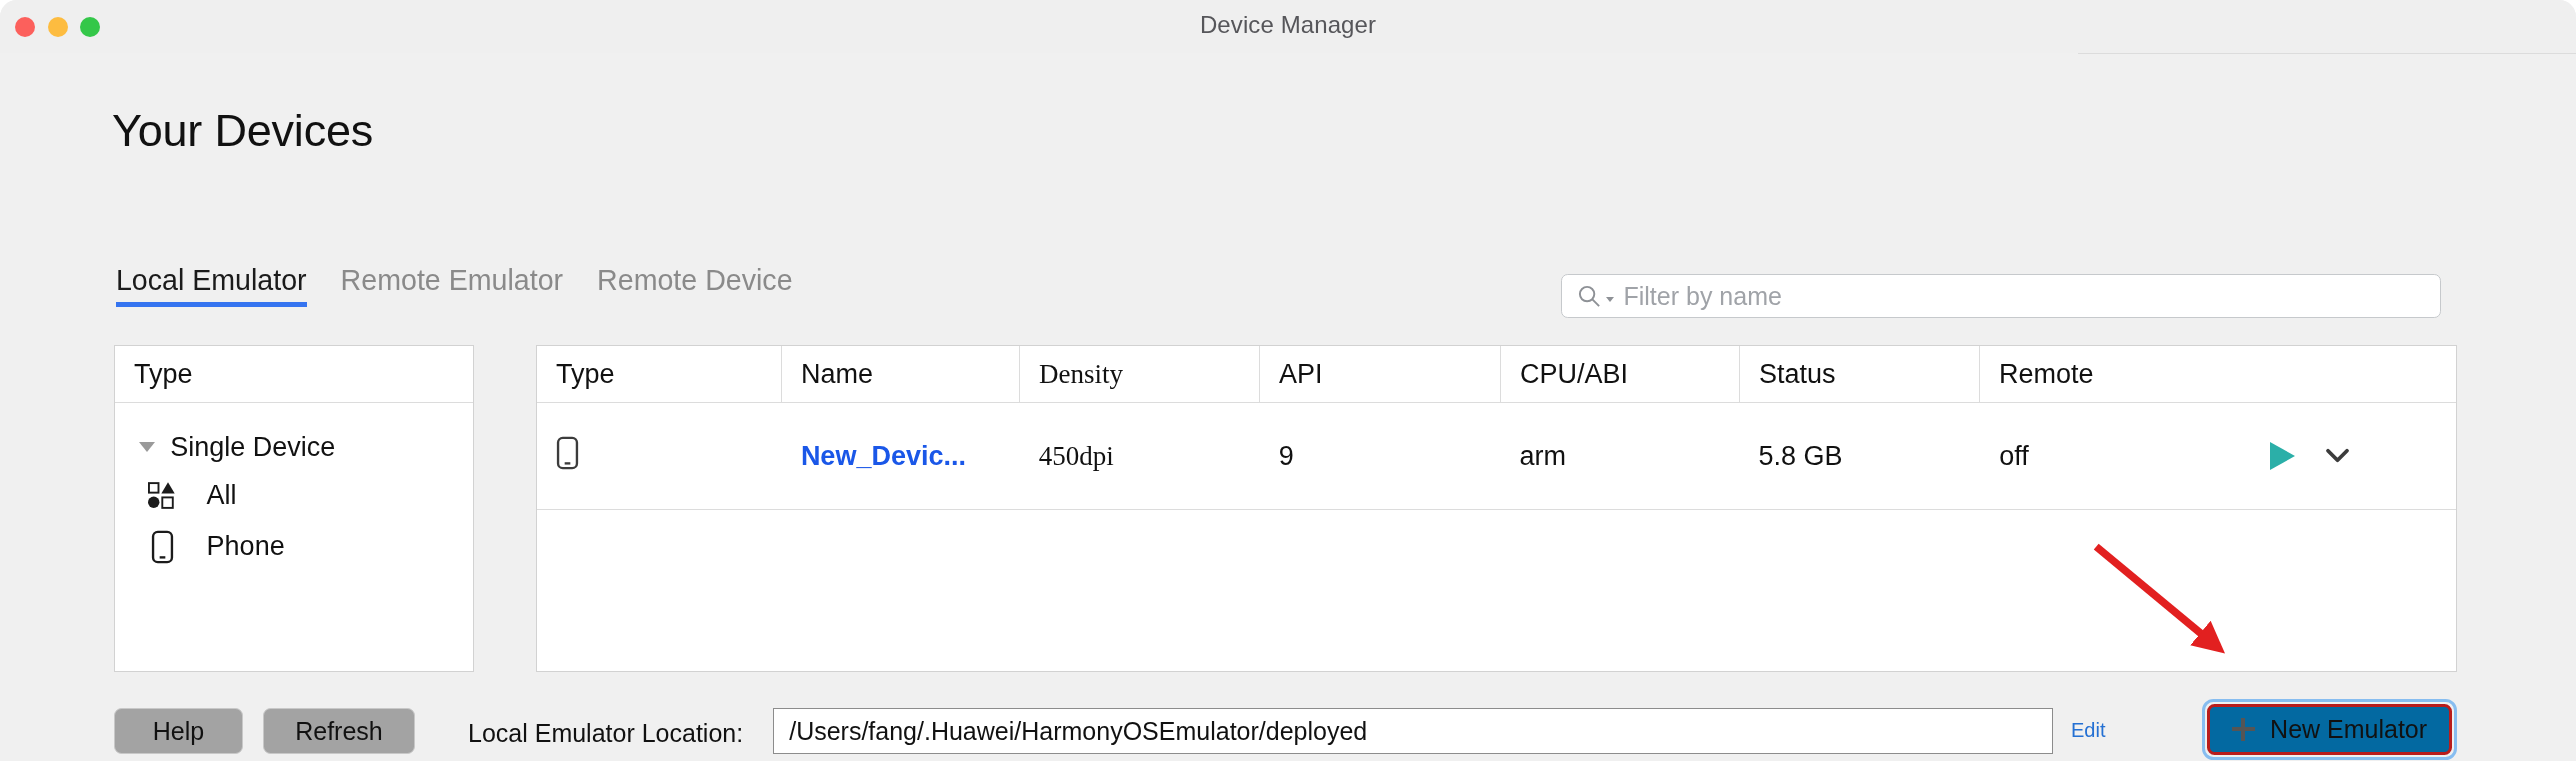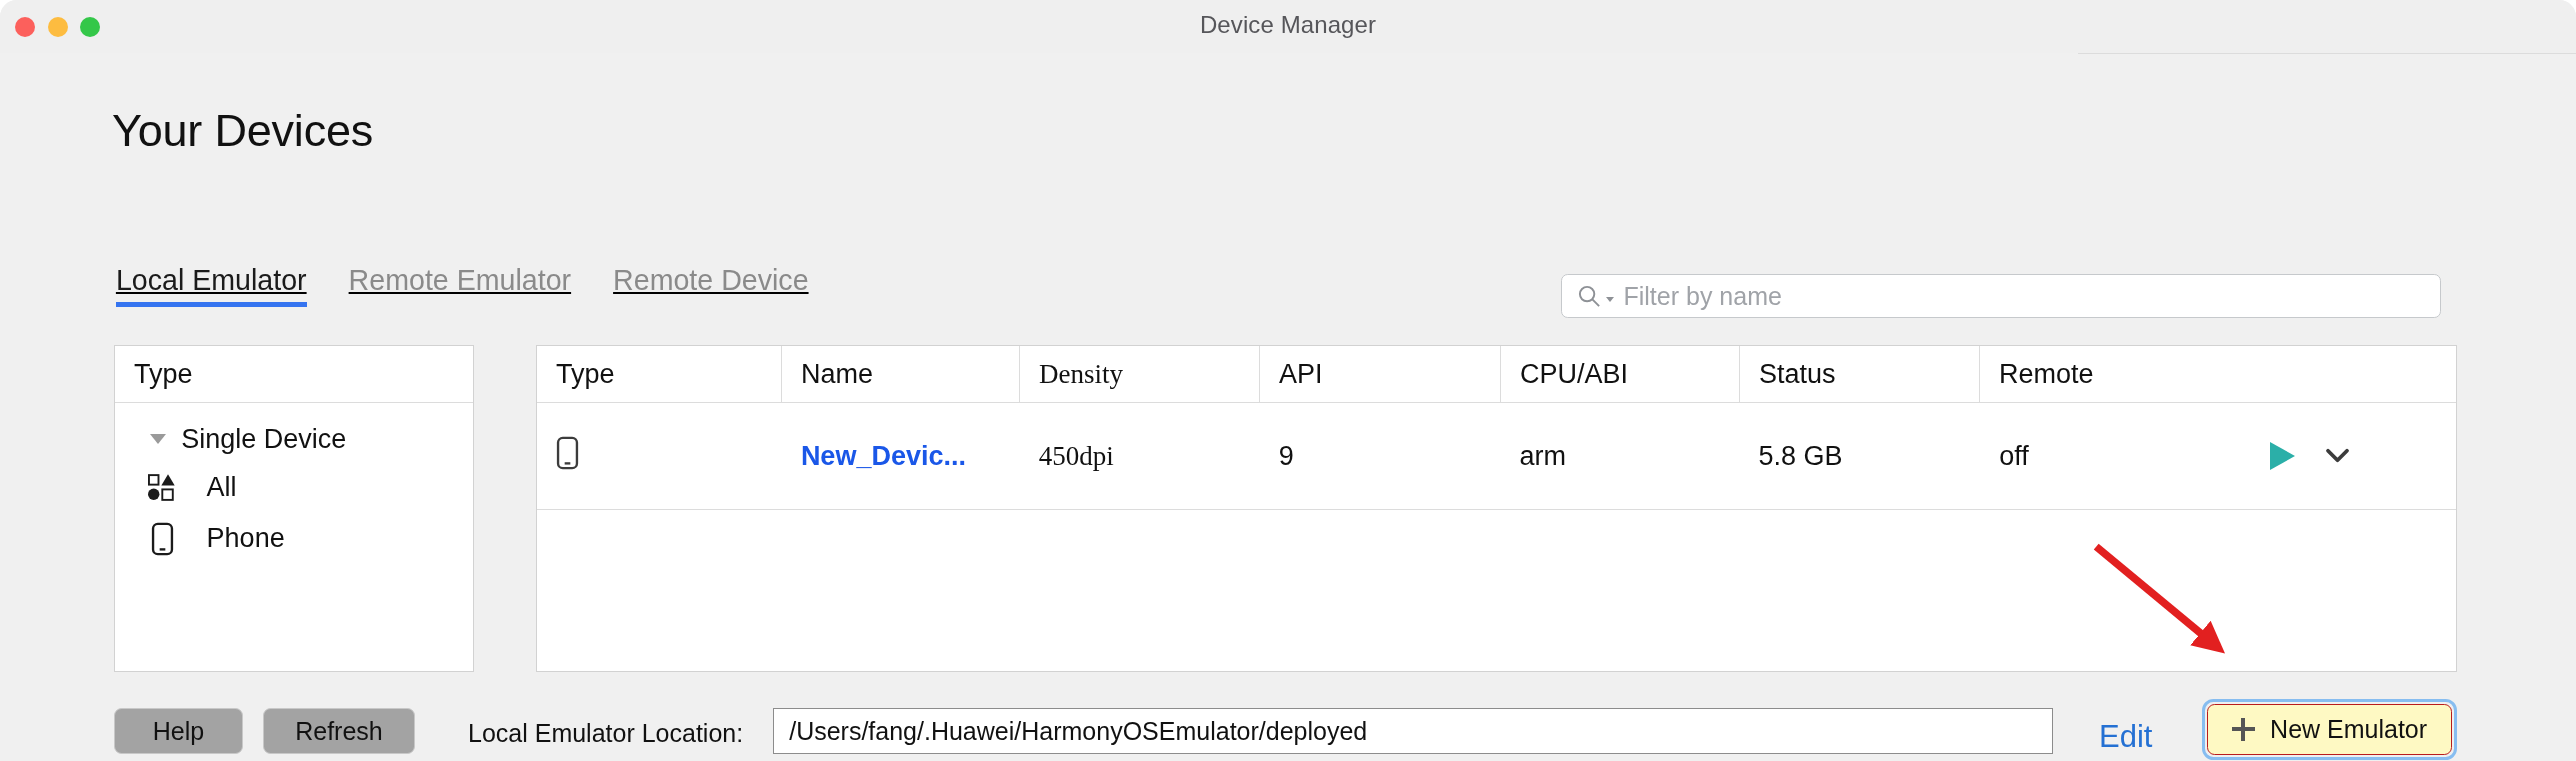--- a/index.html
+++ b/index.html
@@ -81,22 +81,21 @@
     letter-spacing: -0.2px;
   }
 
   
   .tabs {
     position: absolute;
     left: 114px;
     top: 211px;
     display: flex;
     align-items: flex-end;
-    gap: 8px;
-    text-decoration: underline;
+    gap: 0;
   }
   .tab {
     font-size: 28.6px;
     color: #8a8a8a;
     padding: 0 17px 9.5px 17px;
     position: relative;
     white-space: nowrap;
   }
   .tab:first-child { padding-left: 1.9px; }
   .tab.active {
@@ -167,21 +166,22 @@
     color: #111111;
     box-sizing: border-box;
   }
   .tree {
     padding-top: 13.3px;
   }
   .tree-node {
     display: flex;
     align-items: center;
     height: 46px;
-    padding-left: 35px;
+    padding-left: 24px;
+    margin-top: 8px;
   }
   .tree-caret {
     width: 0; height: 0;
     border-left: 8.6px solid transparent;
     border-right: 8.6px solid transparent;
     border-top: 10.5px solid #9a9a9a;
     margin-right: 15.2px;
   }
   .tree-node-label {
     font-size: 27px;
@@ -313,40 +313,39 @@
     font-size: 25px;
     color: #111111;
     box-sizing: border-box;
     white-space: nowrap;
     overflow: hidden;
   }
   .edit-link {
     position: absolute;
     left: 2071px;
     top: 666px;
-    font-size: 31px;
+    font-size: 20px;
     color: #2470d3;
-    margin-left: 28px;
   }
   .new-emulator-wrap {
     position: absolute;
     left: 2202px;
     top: 646px;
     width: 255px;
     height: 61px;
     border: 3.8px solid #87bdf0;
     border-radius: 11.4px;
     box-sizing: border-box;
     padding: 1.9px;
   }
   .new-emulator-btn {
     width: 100%;
     height: 100%;
-    background: #fef9c3;
-    border: 1px solid #b91c1c;
+    background: #0369a1;
+    border: 3px solid #b91c1c;
     border-radius: 7.6px;
     display: flex;
     align-items: center;
     justify-content: center;
     gap: 15.2px;
     box-sizing: border-box;
   }
   .plus-icon {
     position: relative;
     width: 23px;

